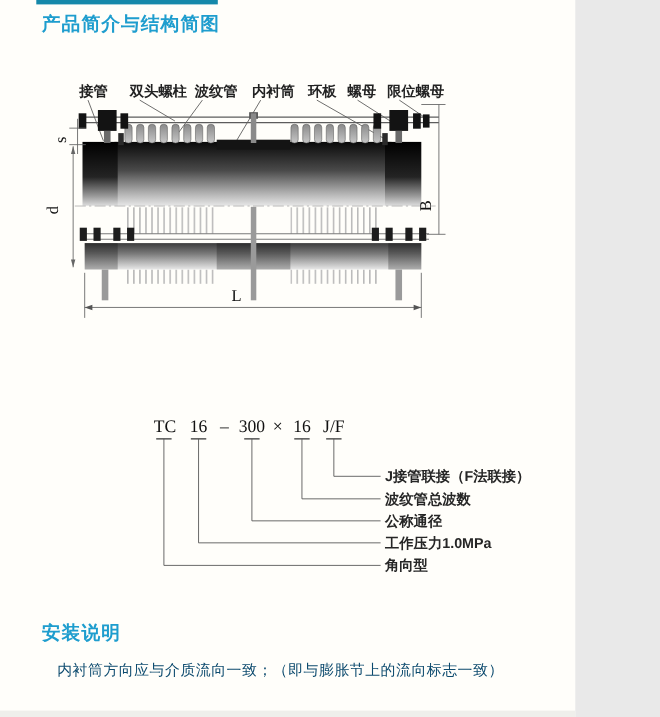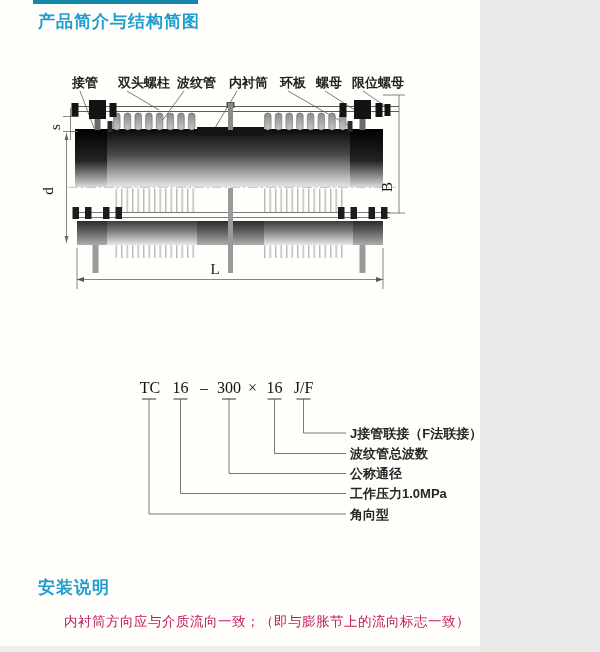--- a/index.html
+++ b/index.html
@@ -1,29 +1,29 @@
 <!DOCTYPE html>
 <html><head>
 <meta charset="utf-8">
 <style>
   html,body{margin:0;padding:0;}
   body{background:#e9e9e9;}
   #page{
-    position:relative;width:480px;height:652px;overflow:hidden;
+    position:relative;width:523px;height:652px;overflow:hidden;
     background:#fffefa;font-family:"Liberation Sans",sans-serif;
   }
   .heading{
     position:absolute;left:38px;margin:0;
     font-size:17px;font-weight:bold;color:#1e9dce;letter-spacing:1px;
   }
   #topbar{position:absolute;left:33px;top:0;width:165px;height:4px;background:#1588aa;}
   #bottombar{position:absolute;left:0;bottom:0;width:600px;height:6px;background:#efefeb;}
   .para{
-    position:absolute;left:52px;width:470px;margin:12px;
-    font-size:13.5px;color:#be185d;letter-spacing:0.5px;line-height:18px;
+    position:absolute;left:52px;width:470px;margin:0;
+    font-size:13.5px;color:#0c4a6e;letter-spacing:0.5px;line-height:18px;
   }
   svg{position:absolute;}
   svg text{font-family:"Liberation Sans",sans-serif;}
   .partlabel{font-size:13px;font-weight:bold;fill:#222;}
   .dimletter{font-family:"Liberation Serif",serif;font-size:15px;fill:#111;}
   .token{font-family:"Liberation Serif",serif;font-size:16px;fill:#111;}
   .legendtext{font-size:13px;font-weight:600;fill:#262626;}
   .leader{stroke:#444;stroke-width:0.7;fill:none;}
   .dimline{stroke:#666;stroke-width:0.8;fill:none;}
 </style>
@@ -236,18 +236,18 @@
 
     <g>
       <text class="legendtext" x="350" y="437.5">J接管联接（F法联接）</text>
       <text class="legendtext" x="350" y="458">波纹管总波数</text>
       <text class="legendtext" x="350" y="478">公称通径</text>
       <text class="legendtext" x="350" y="498">工作压力1.0MPa</text>
       <text class="legendtext" x="350" y="518.5">角向型</text>
     </g>
   </svg>
 
-  <h2 class="heading" style="top:564px;margin-top:12px;">安装说明</h2>
+  <h2 class="heading" style="top:564px;">安装说明</h2>
 
   <p class="para" style="top:601px;">内衬筒方向应与介质流向一致；（即与膨胀节上的流向标志一致）</p>
 
   <div id="bottombar"></div>
 </div>
 
 </body></html>

